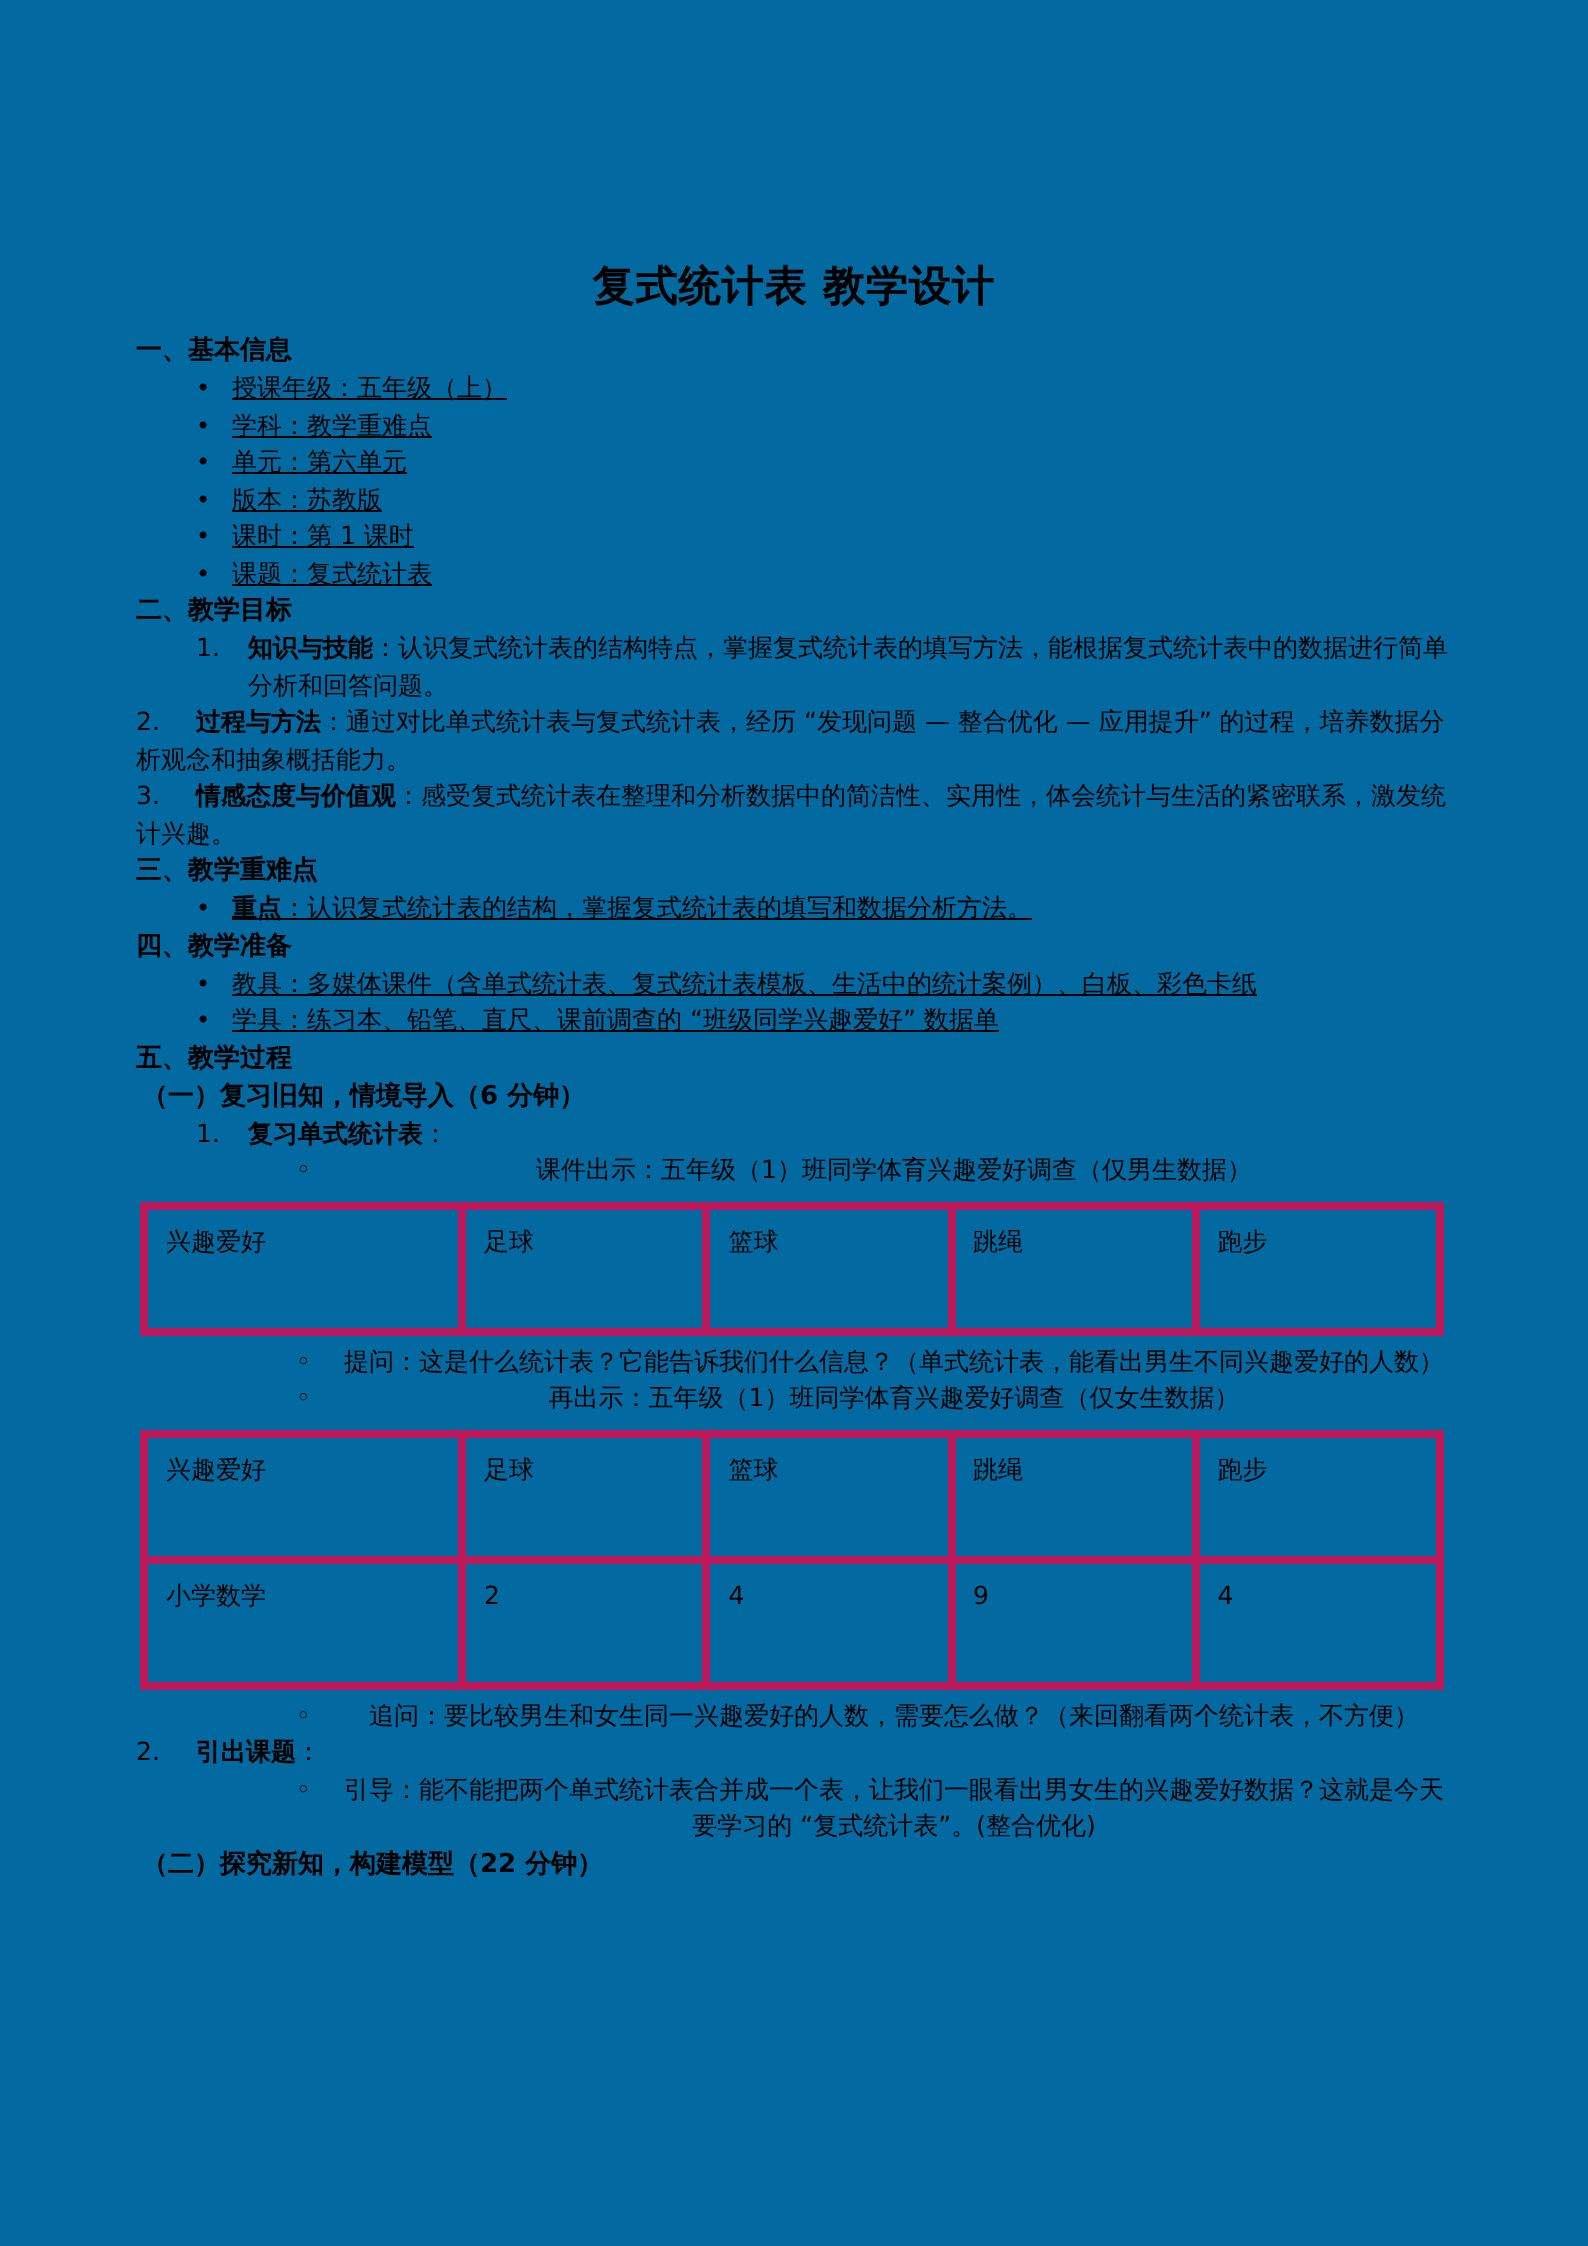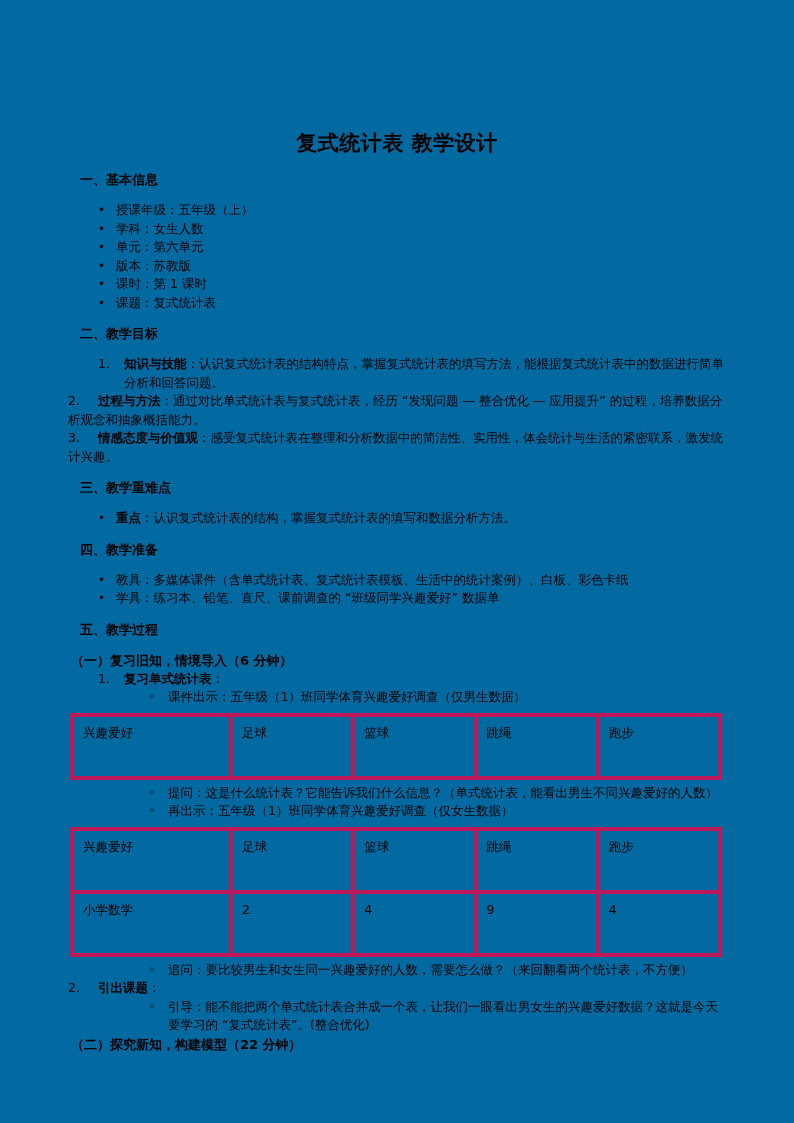--- a/index.html
+++ b/index.html
@@ -30,27 +30,28 @@
     font-size: 21px;
     font-weight: bold;
     line-height: 30px;
     margin: 0 0 8px 0;
     letter-spacing: 0.5px;
   }
   .sec-heading {
     font-size: 13px;
     font-weight: bold;
     line-height: 19px;
-    margin: 12px;
+    margin: 0;
   }
   
   ul.lvl1 {
     list-style: none;
     margin: 0;
     padding: 0;
+    text-decoration: underline;
   }
   ul.lvl1 > li {
     position: relative;
     font-size: 12.5px;
     line-height: 18.5px;
     padding-left: 48px;
     margin: 0;
   }
   ul.lvl1 > li::before {
     content: "\2022";
@@ -98,20 +99,21 @@
     font-weight: bold;
     line-height: 19px;
     margin: 0;
     padding-left: 3px;
   }
   
   ul.lvl2 {
     list-style: none;
     margin: 0;
     padding: 0;
+    text-align: center;
   }
   ul.lvl2 > li {
     position: relative;
     font-size: 12.5px;
     line-height: 18.5px;
     padding-left: 100px;
     margin: 0;
   }
   ul.lvl2 > li::before {
     content: "\25E6";
@@ -143,21 +145,21 @@
 <body>
 
 <div class="page">
   <div class="content">
 
     <h1 class="doc-title">复式统计表 教学设计</h1>
 
     <div class="sec-heading">一、基本信息</div>
     <ul class="lvl1">
       <li>授课年级：五年级（上）</li>
-      <li>学科：女生人数</li>
+      <li>学科：教学重难点</li>
       <li>单元：第六单元</li>
       <li>版本：苏教版</li>
       <li>课时：第 1 课时</li>
       <li>课题：复式统计表</li>
     </ul>
 
     <div class="sec-heading">二、教学目标</div>
     <ol class="num-indent">
       <li><span class="bold-run">知识与技能</span><span>：认识复式统计表的结构特点，掌握复式统计表的填写方法，能根据复式统计表中的数据进行简单分析和回答问题。</span></li>
     </ol>

